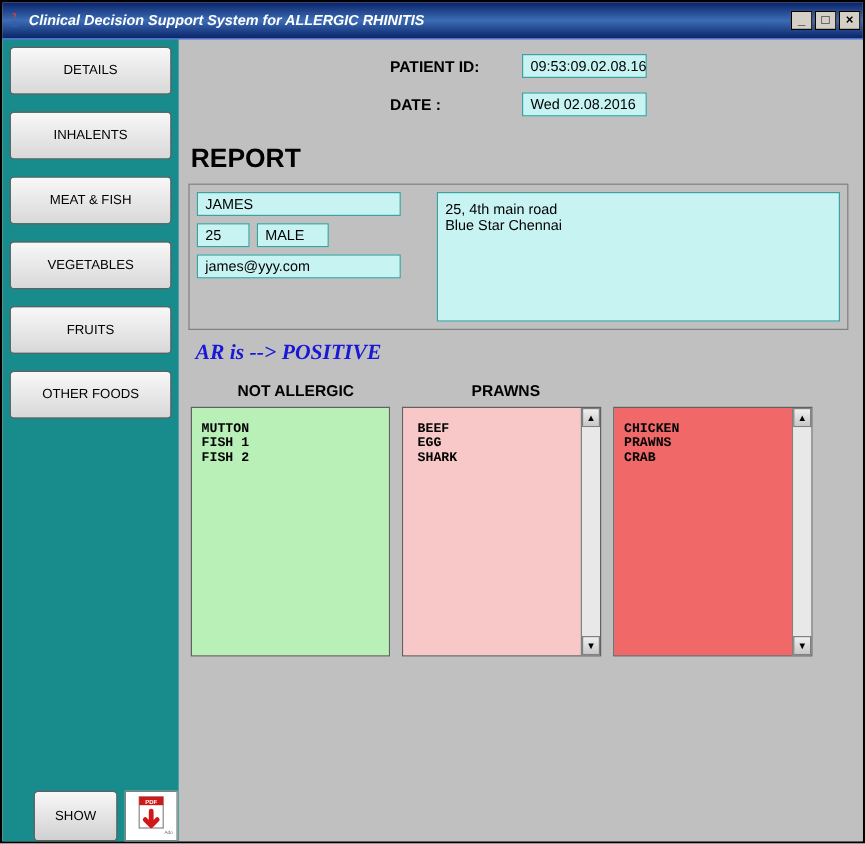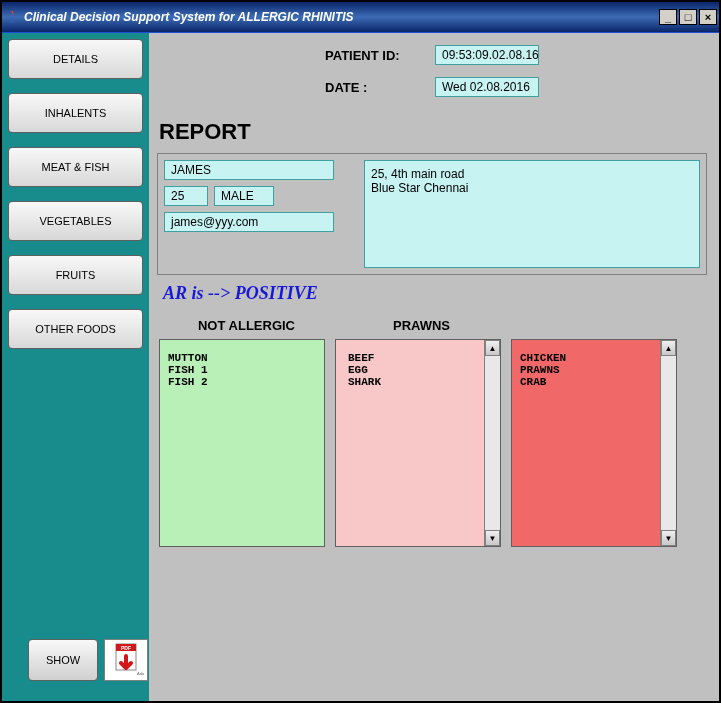--- a/index.html
+++ b/index.html
@@ -194,21 +194,21 @@
     background: linear-gradient(to bottom, #f0f0f0, #c8c8c8);
     border: 1px solid #808080;
     display: flex; align-items: center; justify-content: center;
     font-size: 8px;
     cursor: pointer;
   }
   .sb-track { flex: 1; background: #e8e8e8; }
   .bottom-bar {
     position: absolute;
     left: 6px;
-    bottom: 20px;
+    bottom: 0;
     display: flex;
     gap: 6px;
     align-items: center;
     padding-left: 20px;
   }
   .show-btn {
     width: 70px; height: 42px;
     background: linear-gradient(to bottom, #f8f8f8, #d0d0d0);
     border: 1px solid #606060;
     border-radius: 4px;

